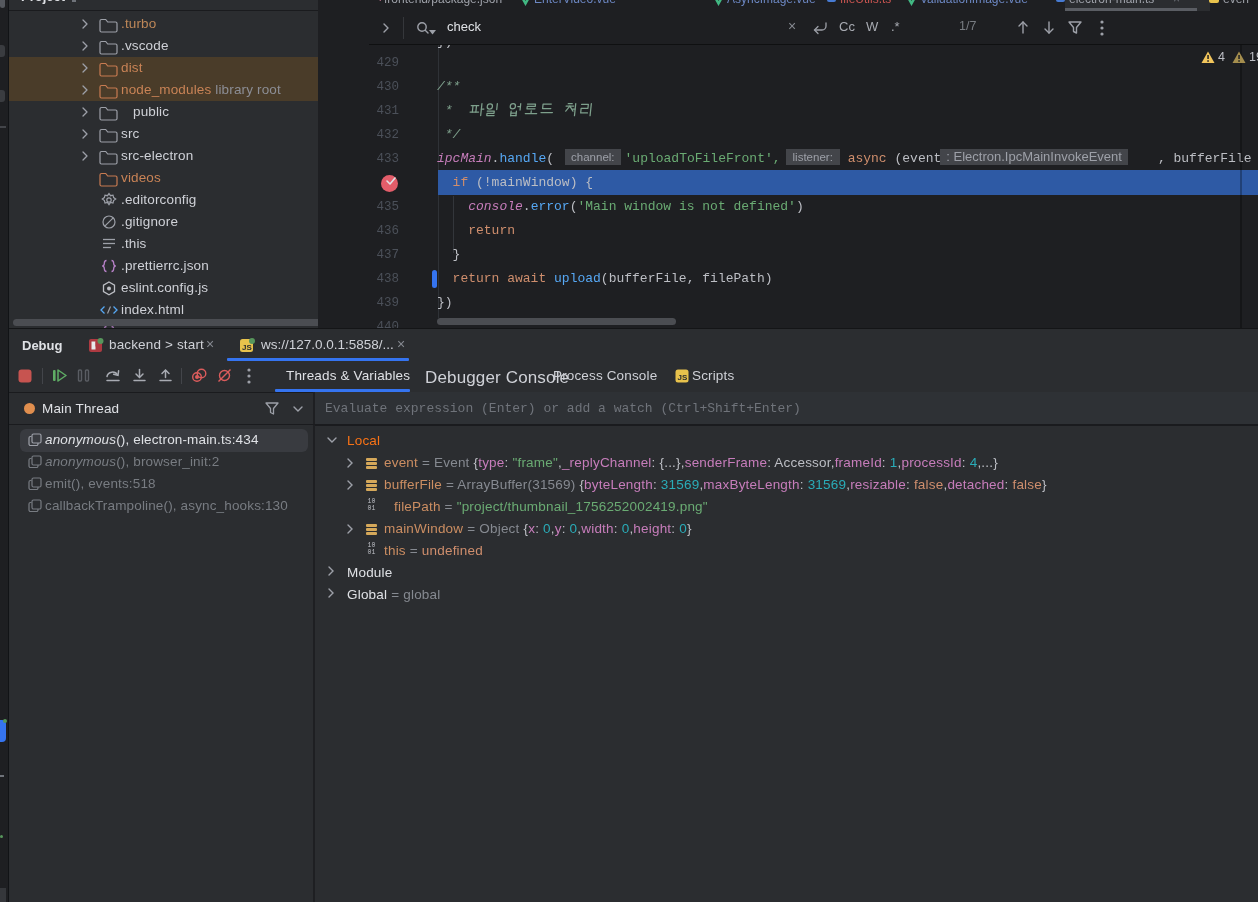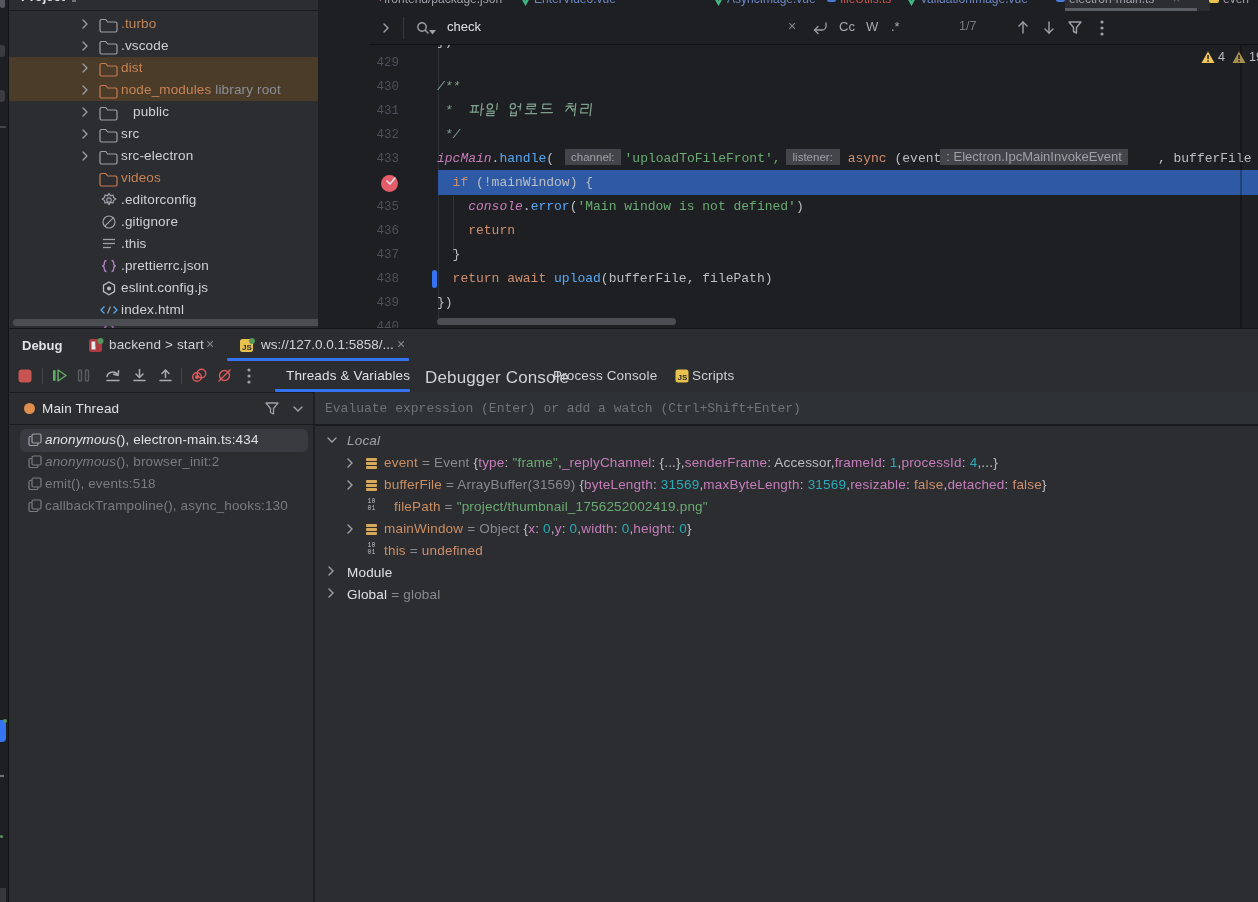--- a/index.html
+++ b/index.html
@@ -424,21 +424,21 @@
     <div class="abs" style="left:36px;top:148px;font-size:13.5px;letter-spacing:0.15px;color:#787C82;">emit(), events:518</div>
     <svg class="abs" style="left:19px;top:171px;" width="14" height="14" fill="none" stroke="#787C82" stroke-width="1.2">
         <rect x="4" y="1" width="9" height="9" rx="1.5"></rect>
         <path d="M10 10 v1 a1.5 1.5 0 0 1 -1.5 1.5 h-6 a1.5 1.5 0 0 1 -1.5 -1.5 v-6 a1.5 1.5 0 0 1 1.5 -1.5 h1"></path>
       </svg>
     <div class="abs" style="left:36px;top:170px;font-size:13.5px;letter-spacing:0.15px;color:#787C82;">callbackTrampoline(), async_hooks:130</div>
 
     <svg class="abs" style="left:318px;top:109px;" width="10" height="7" fill="none" stroke="#9DA0A8" stroke-width="1.4" stroke-linecap="round">
         <path d="M1 1 l4 4 4 -4"></path>
       </svg>
-    <div class="vrow" style="left:338px;top:102px;color:#a3a3a3;font-style:italic;">Local</div>
+    <div class="vrow" style="left:338px;top:102px;color:#f97316;">Local</div>
     <svg class="abs" style="left:338px;top:130px;" width="7" height="10" fill="none" stroke="#9DA0A8" stroke-width="1.4" stroke-linecap="round">
         <path d="M1 1 l4 4 -4 4"></path>
       </svg>
     <svg class="abs" style="left:356px;top:129px;" width="13" height="13">
         <g fill="#D5A85A">
           <rect x="1" y="1" width="11" height="3" rx="1"></rect>
           <rect x="1" y="5" width="11" height="3" rx="1"></rect>
           <rect x="1" y="9" width="11" height="3" rx="1"></rect>
         </g>
       </svg>

